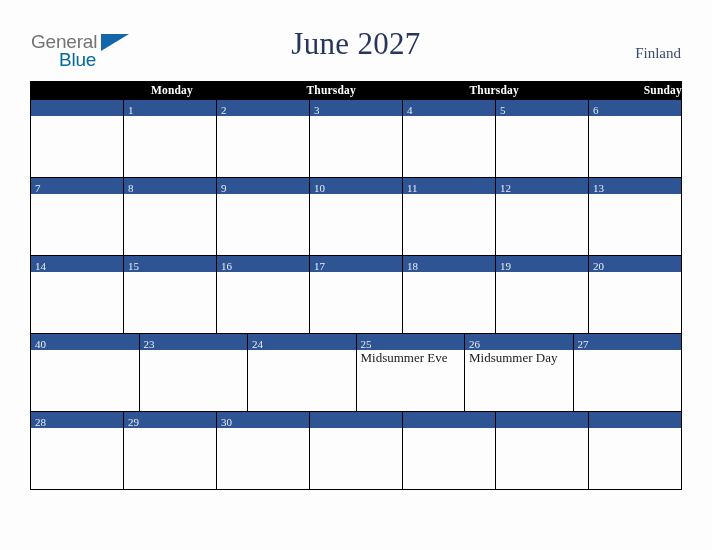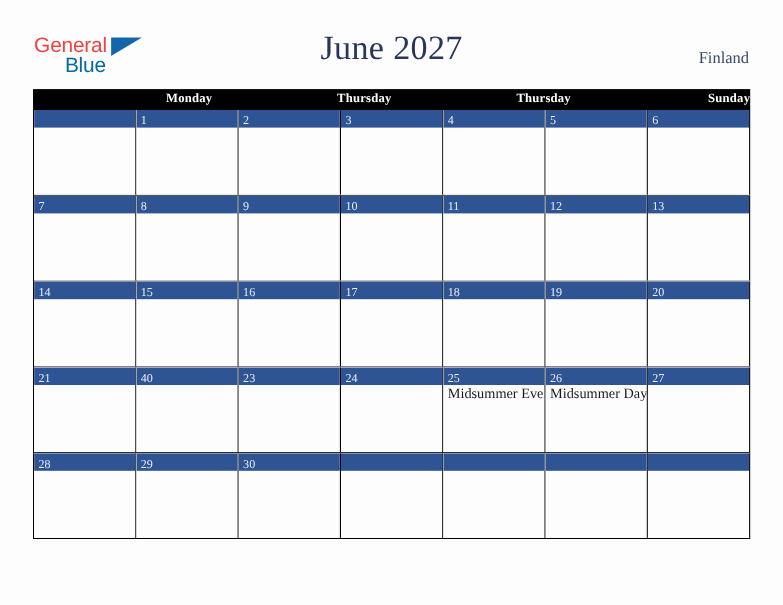--- a/index.html
+++ b/index.html
@@ -36,21 +36,21 @@
     top: 32px;
     width: 120px;
     height: 44px;
   }
   .logo-general {
     position: absolute;
     left: 0;
     top: 0;
     font-family: "Liberation Sans", sans-serif;
     font-size: 19px;
-    color: #ef4444;
+    color: #737373;
     letter-spacing: -0.2px;
     line-height: 20px;
   }
   .logo-blue {
     position: absolute;
     left: 28px;
     top: 18px;
     font-family: "Liberation Sans", sans-serif;
     font-size: 19px;
     color: #0369a1;
@@ -262,24 +262,20 @@
             <div class="daybar"><span class="daynum">19</span></div>
             <div class="events"></div>
           </div>
           <div class="cell">
             <div class="daybar"><span class="daynum">20</span></div>
             <div class="events"></div>
           </div>
         </div>
         <div class="week">
           <div class="cell">
-            <div class="daybar"><span class="daynum">21</span></div>
-            <div class="events"></div>
-          </div>
-          <div class="cell">
             <div class="daybar"><span class="daynum">40</span></div>
             <div class="events"></div>
           </div>
           <div class="cell">
             <div class="daybar"><span class="daynum">23</span></div>
             <div class="events"></div>
           </div>
           <div class="cell">
             <div class="daybar"><span class="daynum">24</span></div>
             <div class="events"></div>

